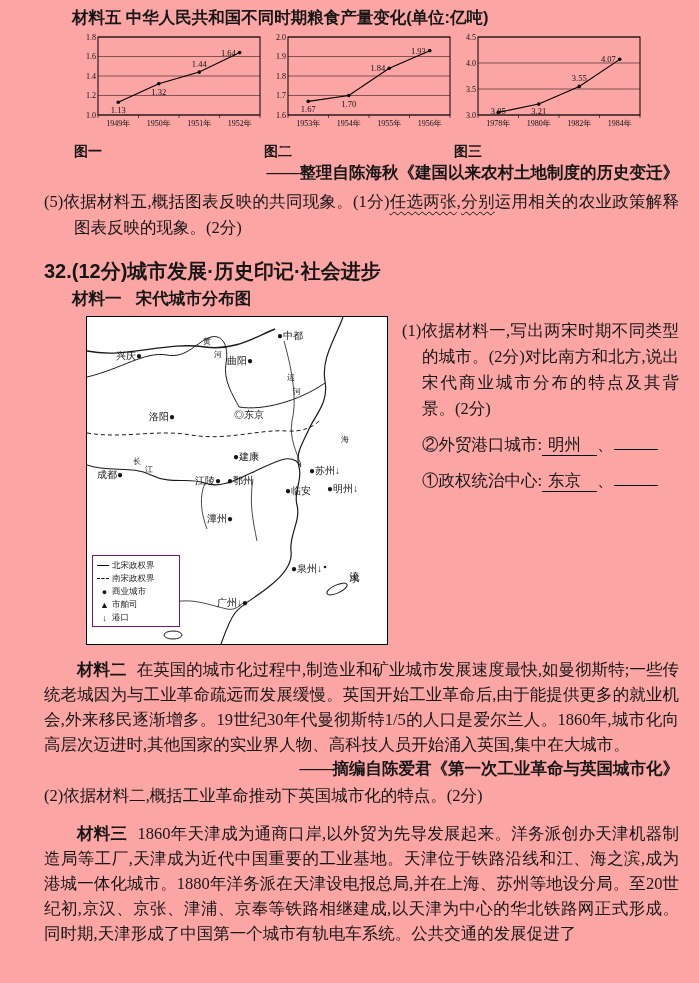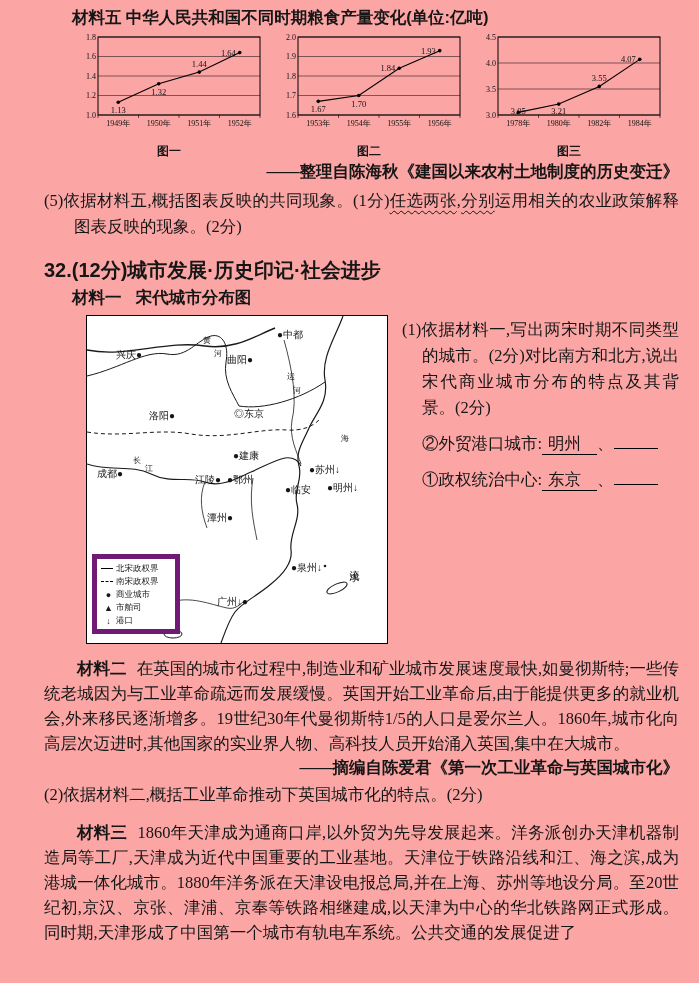--- a/index.html
+++ b/index.html
@@ -4,39 +4,39 @@
 <style>
   html,body{margin:0;padding:0;background:#d9d9d9;}
   .page{
     width:699px;height:983px;box-sizing:border-box;position:relative;overflow:hidden;
     background:#fca5a5;color:#161616;
     font-family:"Liberation Serif",serif;font-size:16.5px;
     padding:6px 20px 0 44px;
   }
   .hei{font-family:"Liberation Sans",sans-serif;font-weight:700;}
   .m5-heading{margin-left:28px;line-height:22px;}
-  .charts-row{display:flex;gap:10px;margin:4px 0 0 30px;}
+  .charts-row{display:flex;gap:0;margin:4px 0 0 30px;}
   .chart{margin:0;width:190px;}
   .chart svg{display:block;width:190px;height:108px;}
   .chart svg text{font-family:"Liberation Serif",serif;fill:#111;}
-  .chart figcaption{text-align:center;font-size:12px;margin-top:2px;}
+  .chart figcaption{text-align:left;font-size:14px;margin-top:2px;}
   .source{ text-align:right;font-weight:700;line-height:20px;margin-top:2px;}
   .q5{margin:6px 0 0 0;padding-left:30px;text-indent:-30px;line-height:26px;text-align:justify;}
   .wavy{text-decoration-line:underline;text-decoration-style:wavy;text-decoration-thickness:1px;text-underline-offset:4px;}
   .q32-heading{margin:18px 0 0 0;line-height:24px;font-size:20px;}
   .mat1-line{margin:4px 0 6px 28px;line-height:22px;}
   .mat1-line .lbl{margin-right:10px;}
   .map-row{display:flex;align-items:flex-start;}
   .map-box{flex:none;width:300px;height:327px;border:1.5px solid #000;position:relative;background:#fff;margin-left:42px;}
   .map-geo{position:absolute;left:0;top:0;}
   .map-city-layer{position:absolute;left:0;top:0;width:100%;height:100%;}
   .map-city{position:absolute;font-size:10px;line-height:11px;white-space:nowrap;}
   .map-city.vertical{writing-mode:vertical-rl;letter-spacing:2px;}
   .river-label{position:absolute;font-size:8px;line-height:9px;color:#222;}
-  .map-legend{position:absolute;left:5px;top:238px;width:88px;background:#fff;border:5px solid #701a75;padding:3px 3px 2px 4px;box-sizing:border-box;}
+  .map-legend{position:absolute;left:5px;top:238px;width:88px;background:#fff;border:1px solid #701a75;padding:3px 3px 2px 4px;box-sizing:border-box;}
   .leg-row{display:flex;align-items:center;height:13px;font-size:8.5px;white-space:nowrap;}
   .leg-sym{display:inline-block;width:15px;flex:none;text-align:center;font-size:9px;}
   .leg-sym.line-solid{height:0;border-top:1.5px solid #000;width:12px;margin-right:3px;}
   .leg-sym.line-dash{height:0;border-top:1.5px dashed #000;width:12px;margin-right:3px;}
   .q1-col{margin-left:14px;width:286px;line-height:26px;padding-top:2px;}
   .q1-text{margin:0;padding-left:20px;text-indent:-20px;text-align:justify;}
   .fill-line{padding-left:20px;margin-top:10px;white-space:nowrap;}
   .ans{border-bottom:1px solid #000;padding:0 16px 1px 6px;}
   .blank{display:inline-block;width:44px;height:15px;border-bottom:1px solid #000;vertical-align:baseline;}
   .material-para{margin:12px 0 0 0;line-height:25px;text-align:justify;text-indent:2em;}

